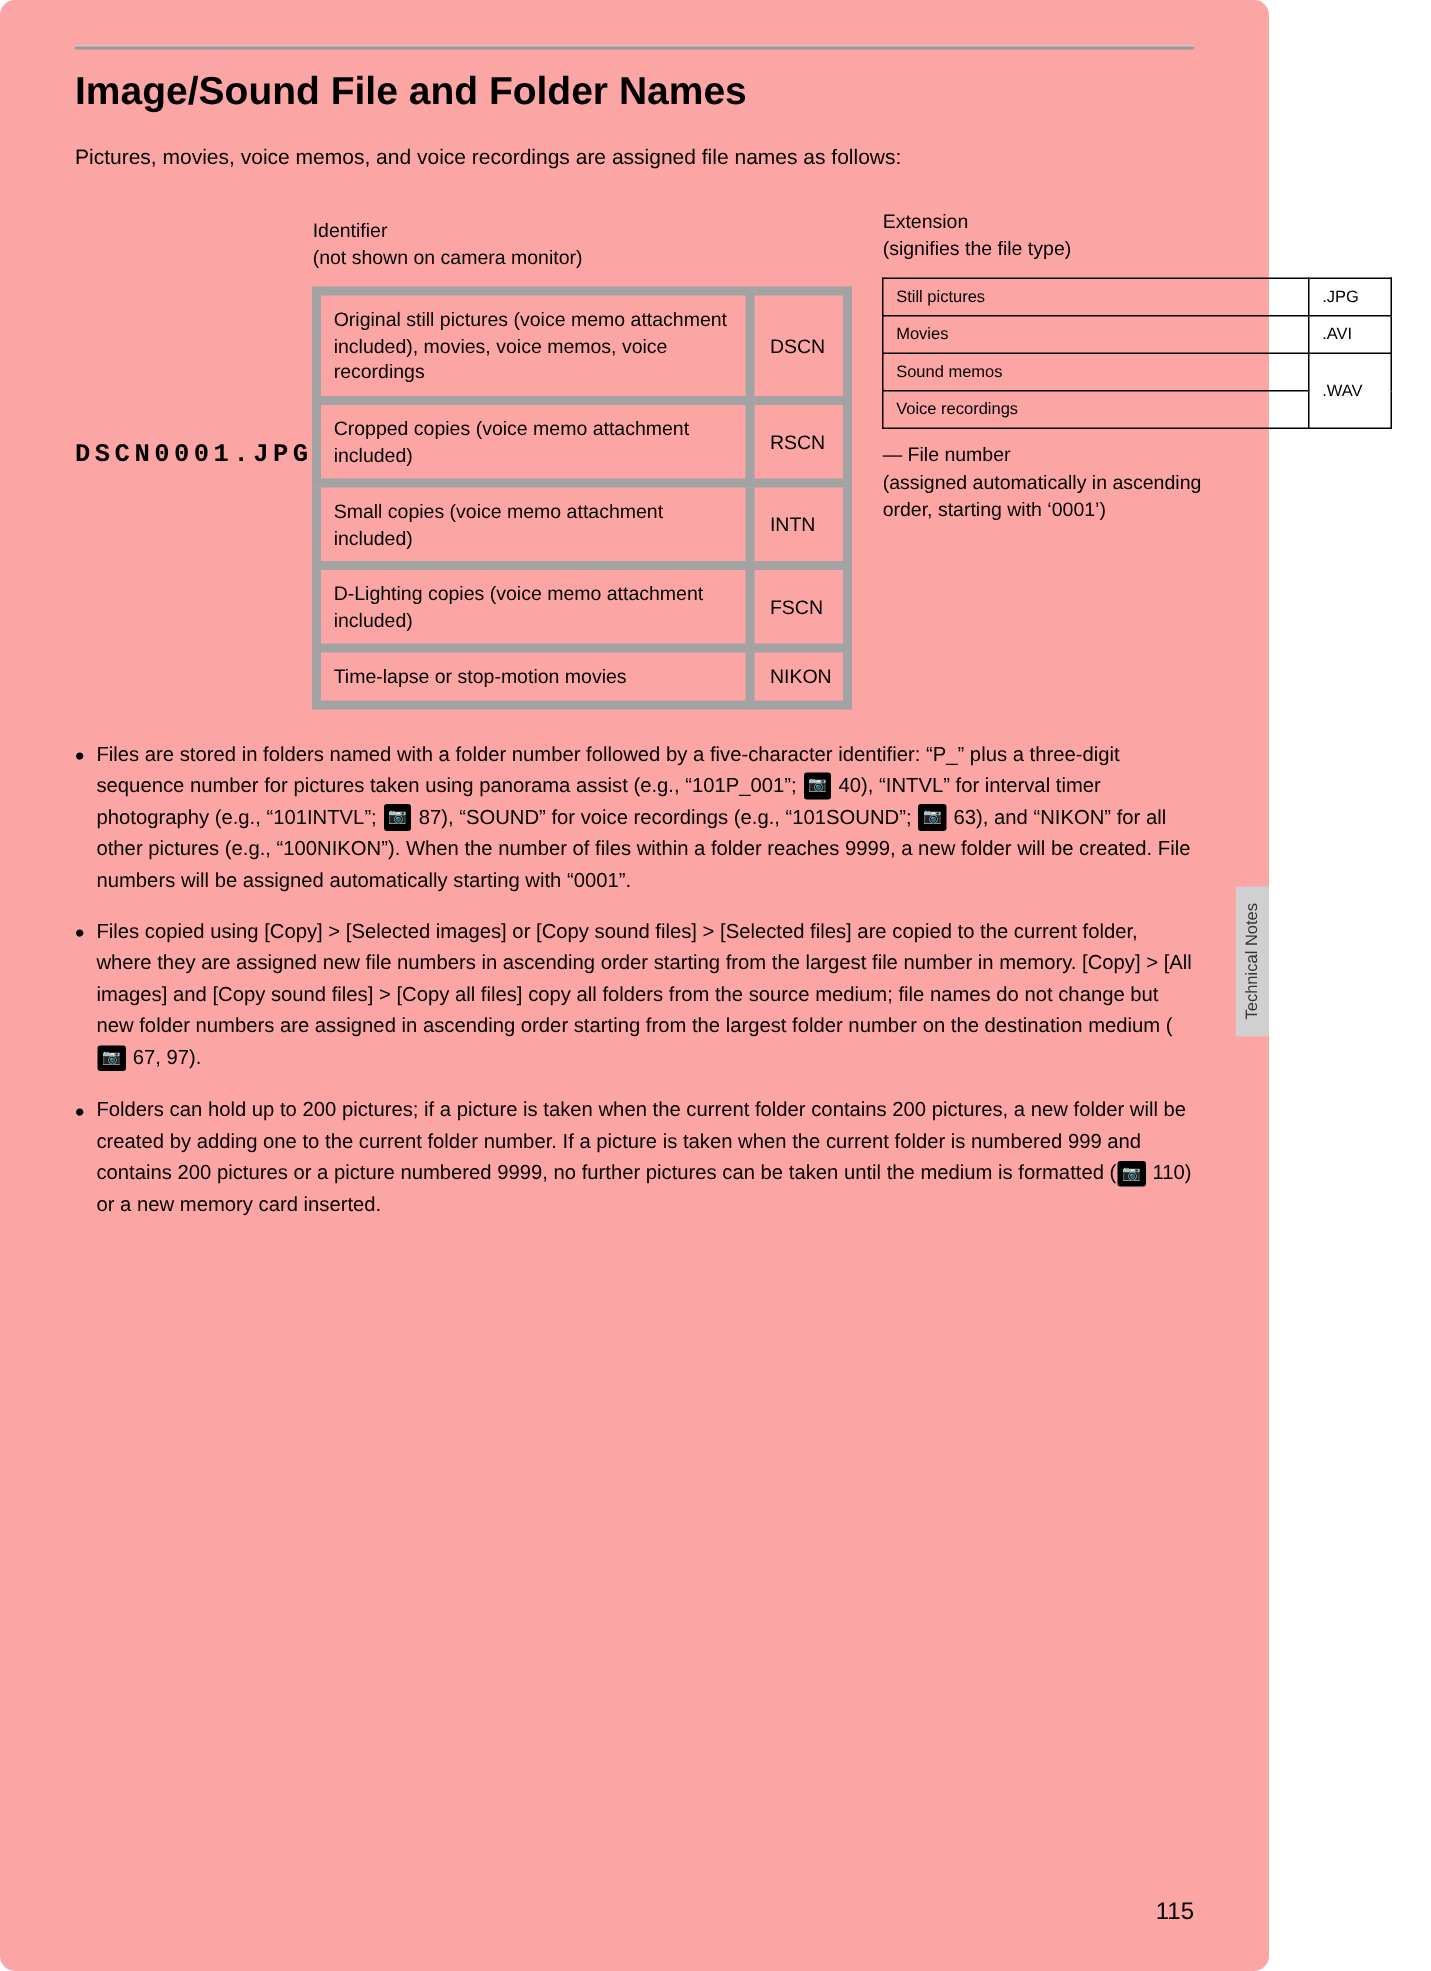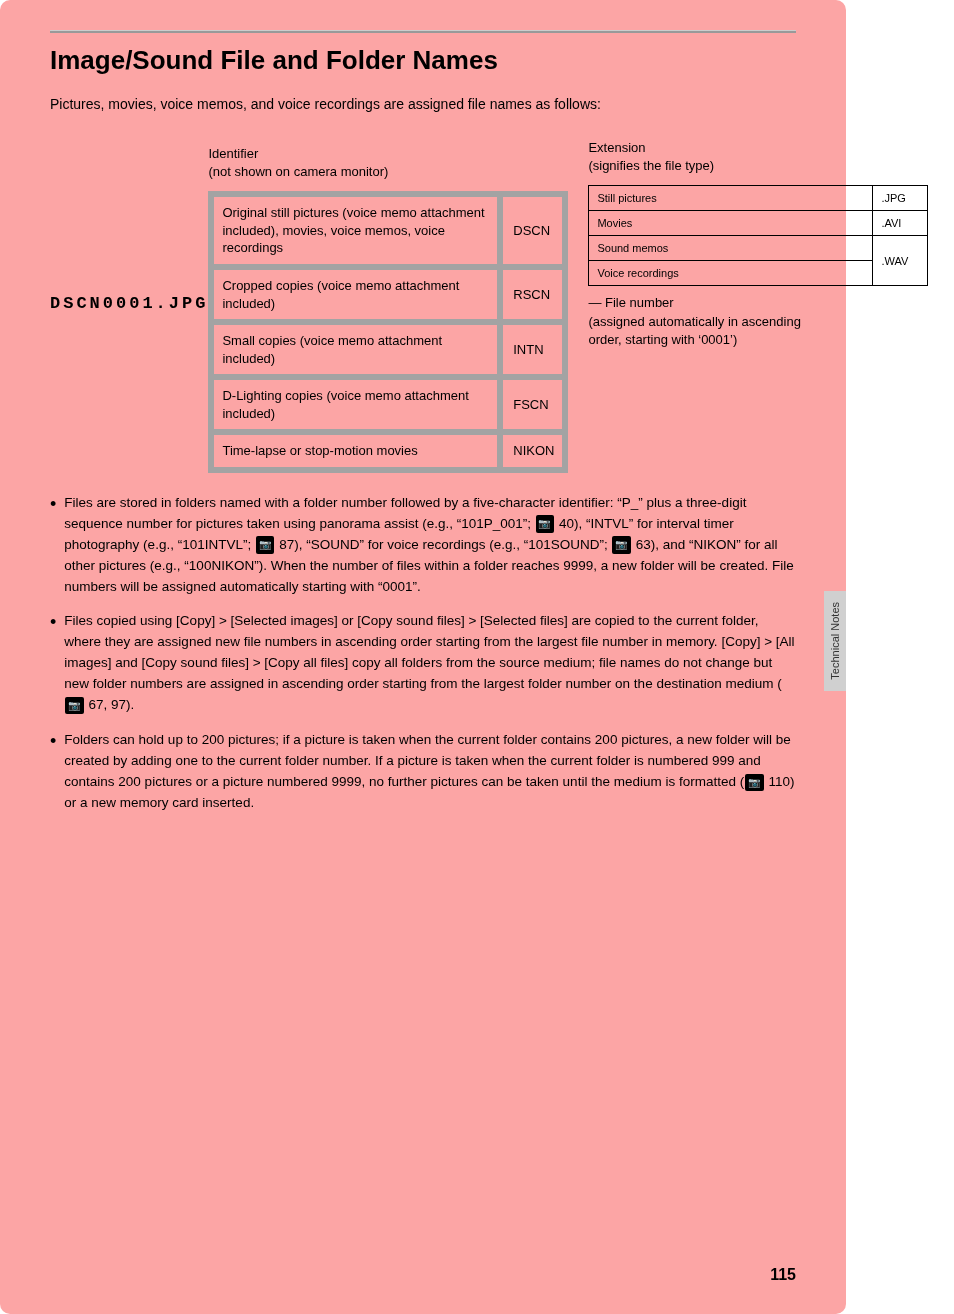--- a/index.html
+++ b/index.html
@@ -158,21 +158,21 @@
       margin: 0 1px;
       vertical-align: middle;
       font-family: Arial, sans-serif;
     }
     
     .page-number {
       position: absolute;
       bottom: 30px;
       right: 50px;
       font-size: 16px;
-      font-weight: bold;
+      font-weight: normal;
     }
     .sidebar-tab {
       position: absolute;
       right: 0;
       top: 45%;
       width: 22px;
       background: #d0d0d0;
       height: 100px;
       display: flex;
       align-items: center;

